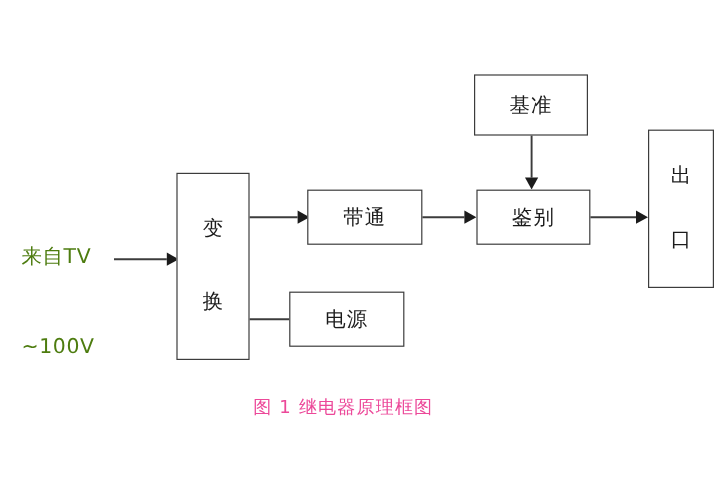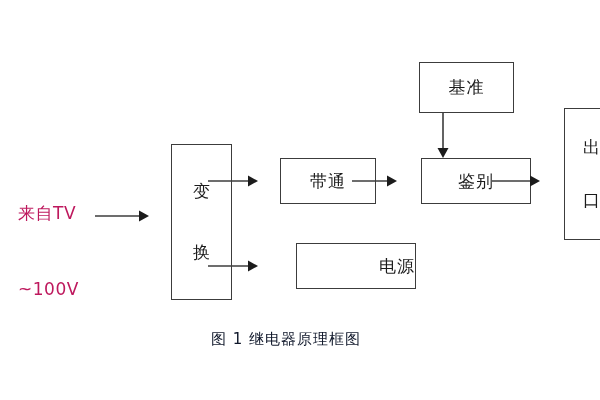--- a/index.html
+++ b/index.html
@@ -19,45 +19,44 @@
     position: absolute;
     box-sizing: border-box;
     border: 1.5px solid #3c3c3c;
     background: #ffffff;
     display: flex;
     align-items: center;
     justify-content: center;
     color: #1b1b1b;
     font-size: 17px;
     letter-spacing: 1px;
-    margin-left: 24px;
   }
   .node.vert {
     flex-direction: column;
     letter-spacing: 0;
   }
   .node.vert .ch {
     line-height: 1;
   }
   .node.vert .ch + .ch {
     margin-top: 36px;
   }
   #node-convert .ch + .ch {
     margin-top: 44px;
   }
   .freetext {
     position: absolute;
-    color: #be185d;
+    color: #4d7c0f;
     font-size: 17px;
     white-space: nowrap;
     letter-spacing: 0.5px;
   }
   .caption {
     position: absolute;
-    color: #0f172a;
+    color: #ec4899;
     font-size: 15px;
     white-space: nowrap;
     letter-spacing: 1px;
   }
   .edge {
     position: absolute;
   }
   .edge svg {
     display: block;
     overflow: visible;
@@ -94,21 +93,21 @@
     <svg width="52" height="20" viewBox="0 0 52 20">
       <line x1="0" y1="10" x2="40" y2="10" stroke="#3c3c3c" stroke-width="1.6"></line>
       <polygon points="40,4.5 50,10 40,15.5" fill="#1b1b1b"></polygon>
     </svg>
   </div>
 
   <div class="node" style="left:256px; top:158px; width:96px; height:46px;text-align:center;">
     <span>带通</span>
   </div>
 
-  <div class="node" style="left:272px; top:243px; width:120px; height:46px;justify-content:flex-end;">
+  <div class="node" style="left:241px; top:243px; width:96px; height:46px;">
     <span>电源</span>
   </div>
 
   <div class="edge" style="left:352px; top:171px;">
     <svg width="47" height="20" viewBox="0 0 47 20">
       <line x1="0" y1="10" x2="35" y2="10" stroke="#3c3c3c" stroke-width="1.6"></line>
       <polygon points="35,4.5 45,10 35,15.5" fill="#1b1b1b"></polygon>
     </svg>
   </div>
 
@@ -116,21 +115,21 @@
     <span>基准</span>
   </div>
 
   <div class="edge" style="left:433px; top:113px;">
     <svg width="20" height="47" viewBox="0 0 20 47">
       <line x1="10" y1="0" x2="10" y2="35" stroke="#3c3c3c" stroke-width="1.6"></line>
       <polygon points="4.5,35 10,45 15.5,35" fill="#1b1b1b"></polygon>
     </svg>
   </div>
 
-  <div class="node" style="left:397px; top:158px; width:110px; height:46px;">
+  <div class="node" style="left:397px; top:158px; width:95px; height:46px;">
     <span>鉴别</span>
   </div>
 
   <div class="edge" style="left:492px; top:171px;">
     <svg width="50" height="20" viewBox="0 0 50 20">
       <line x1="0" y1="10" x2="38" y2="10" stroke="#3c3c3c" stroke-width="1.6"></line>
       <polygon points="38,4.5 48,10 38,15.5" fill="#1b1b1b"></polygon>
     </svg>
   </div>
 

